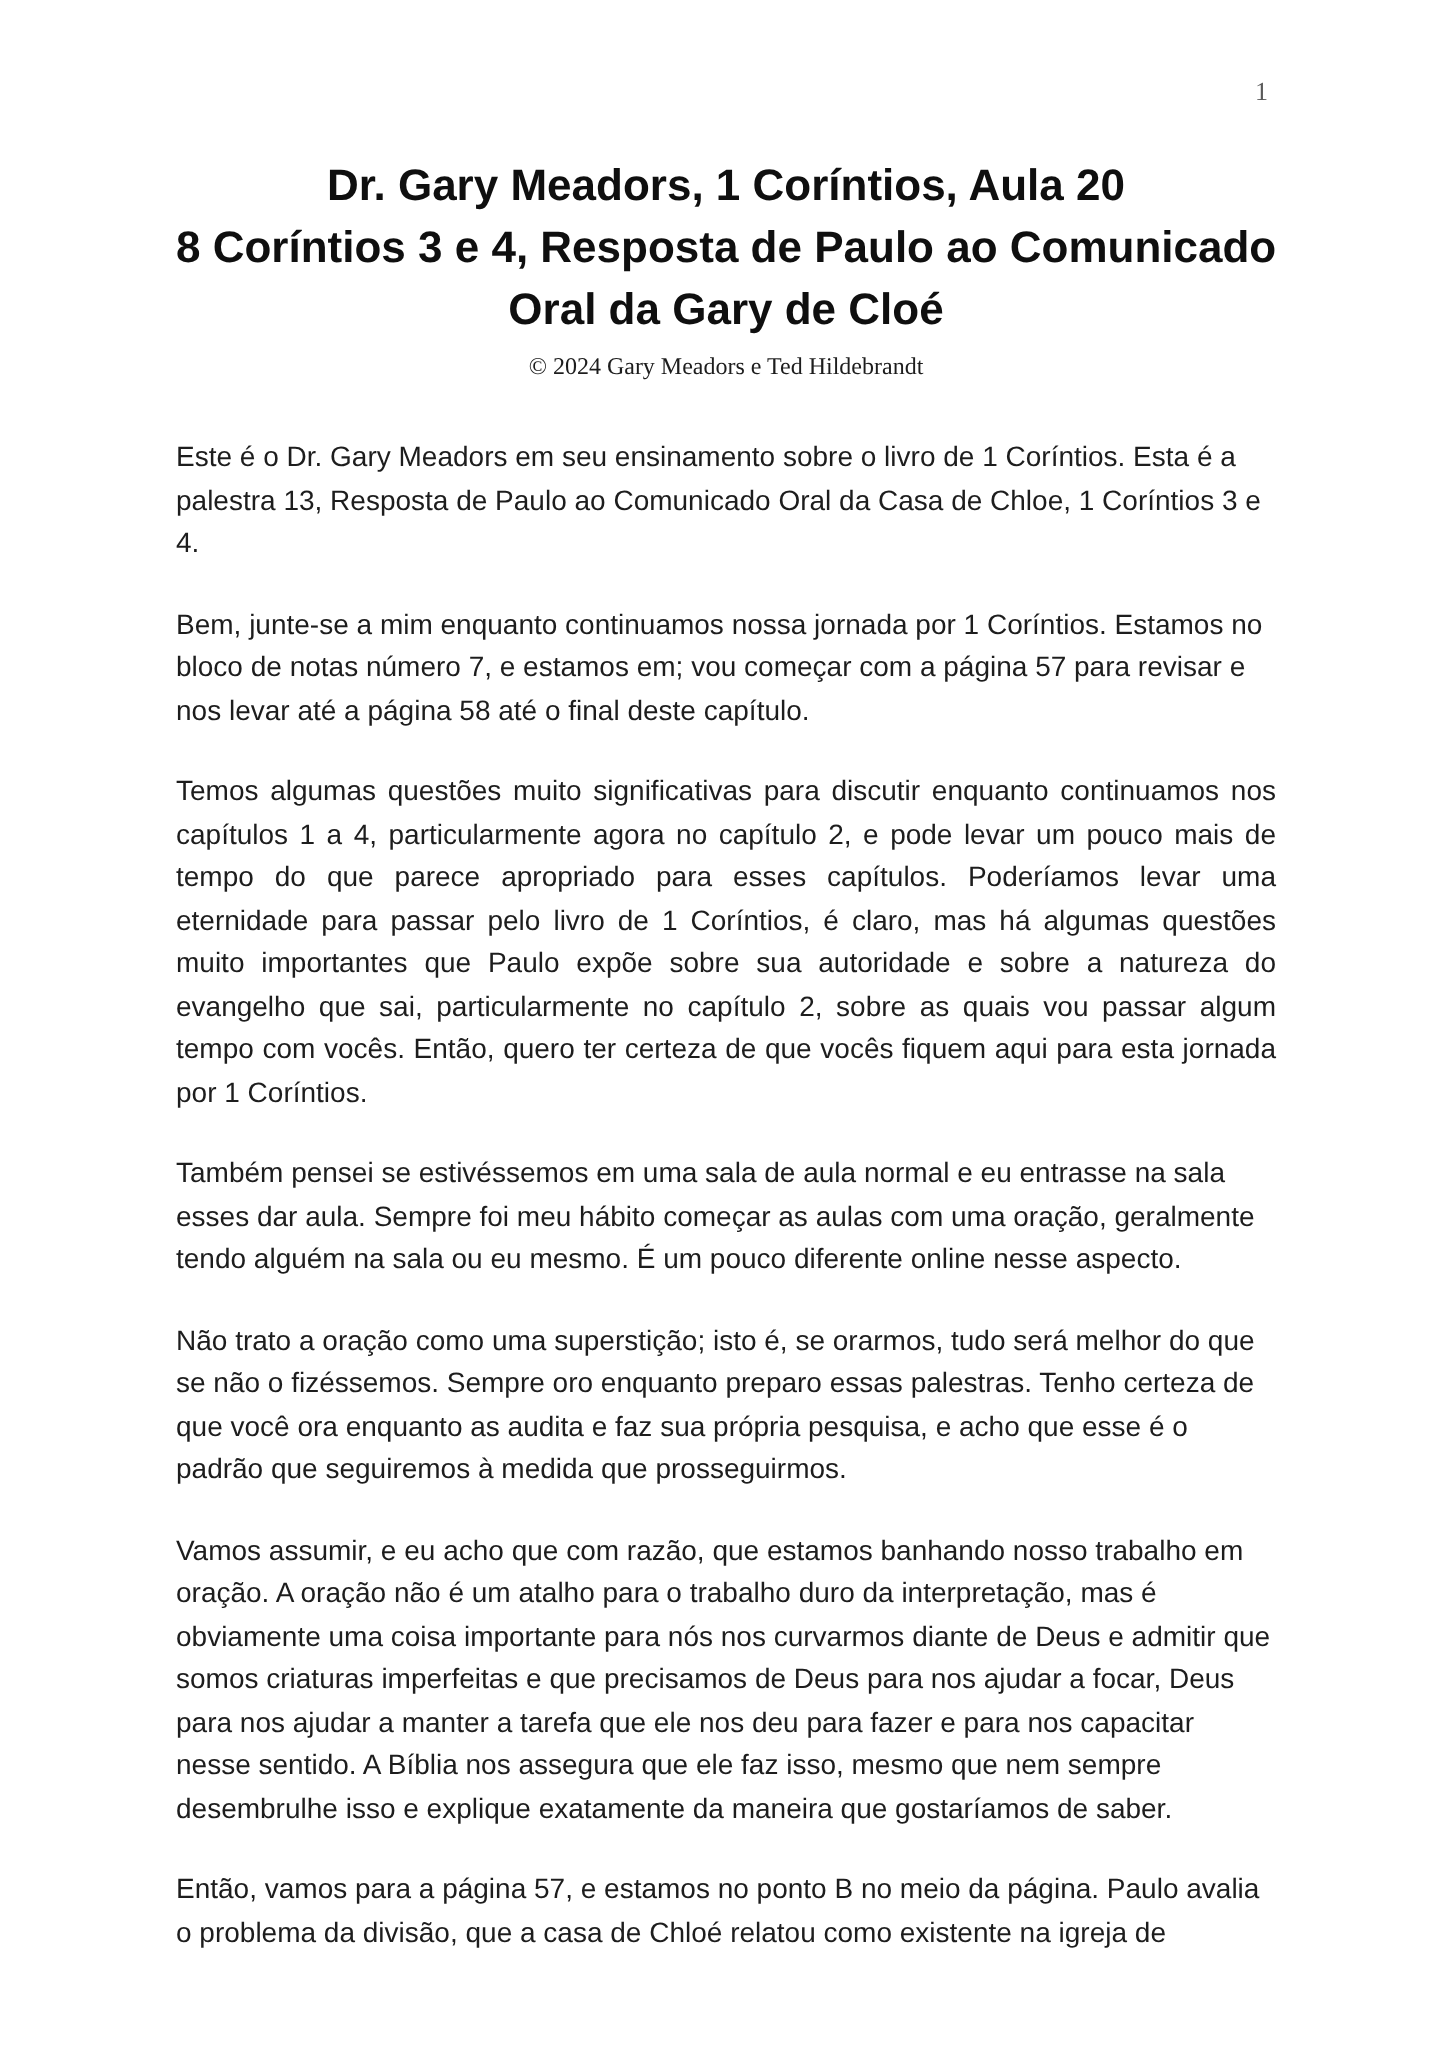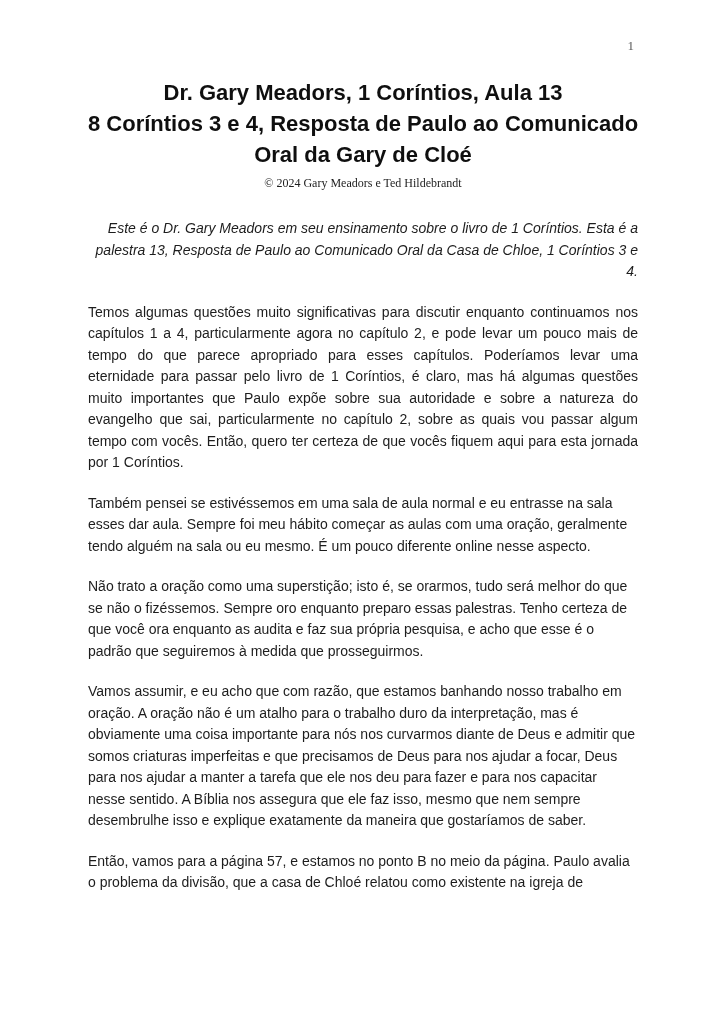--- a/index.html
+++ b/index.html
@@ -48,41 +48,42 @@
   }
   .content {
     margin-top: 25px;
   }
   .content p {
     margin: 0 0 19px 0;
     font-size: 14px;
     line-height: 21.5px;
     color: #1d1d1d;
   }
-  .align-right   { text-align: right; font-style: italic; }
+  .align-right   { text-align: left; }
   .align-justify { text-align: justify; }
   .align-left    { text-align: left; }
 </style>
 </head>
 <body>
 
 <div class="page">
 
   <div class="page-number">1</div>
 
   <div class="doc-title">
-    <div class="title-line">Dr. Gary Meadors, 1 Coríntios, Aula 13</div>
+    <div class="title-line">Dr. Gary Meadors, 1 Coríntios, Aula 20</div>
     <div class="title-line">8 Coríntios 3 e 4, Resposta de Paulo ao Comunicado</div>
     <div class="title-line">Oral da Gary de Cloé</div>
   </div>
 
   <div class="copyright">© 2024 Gary Meadors e Ted Hildebrandt</div>
 
   <div class="content">
     <p class="align-right">Este é o Dr. Gary Meadors em seu ensinamento sobre o livro de 1 Coríntios. Esta é a palestra 13, Resposta de Paulo ao Comunicado Oral da Casa de Chloe, 1 Coríntios 3 e 4.</p>
+    <p class="align-right">Bem, junte-se a mim enquanto continuamos nossa jornada por 1 Coríntios. Estamos no bloco de notas número 7, e estamos em; vou começar com a página 57 para revisar e nos levar até a página 58 até o final deste capítulo.</p>
     <p class="align-justify">Temos algumas questões muito significativas para discutir enquanto continuamos nos capítulos 1 a 4, particularmente agora no capítulo 2, e pode levar um pouco mais de tempo do que parece apropriado para esses capítulos. Poderíamos levar uma eternidade para passar pelo livro de 1 Coríntios, é claro, mas há algumas questões muito importantes que Paulo expõe sobre sua autoridade e sobre a natureza do evangelho que sai, particularmente no capítulo 2, sobre as quais vou passar algum tempo com vocês. Então, quero ter certeza de que vocês fiquem aqui para esta jornada por 1 Coríntios.</p>
     <p class="align-left">Também pensei se estivéssemos em uma sala de aula normal e eu entrasse na sala esses dar aula. Sempre foi meu hábito começar as aulas com uma oração, geralmente tendo alguém na sala ou eu mesmo. É um pouco diferente online nesse aspecto.</p>
     <p class="align-left">Não trato a oração como uma superstição; isto é, se orarmos, tudo será melhor do que se não o fizéssemos. Sempre oro enquanto preparo essas palestras. Tenho certeza de que você ora enquanto as audita e faz sua própria pesquisa, e acho que esse é o padrão que seguiremos à medida que prosseguirmos.</p>
     <p class="align-left">Vamos assumir, e eu acho que com razão, que estamos banhando nosso trabalho em oração. A oração não é um atalho para o trabalho duro da interpretação, mas é obviamente uma coisa importante para nós nos curvarmos diante de Deus e admitir que somos criaturas imperfeitas e que precisamos de Deus para nos ajudar a focar, Deus para nos ajudar a manter a tarefa que ele nos deu para fazer e para nos capacitar nesse sentido. A Bíblia nos assegura que ele faz isso, mesmo que nem sempre desembrulhe isso e explique exatamente da maneira que gostaríamos de saber.</p>
     <p class="align-left">Então, vamos para a página 57, e estamos no ponto B no meio da página. Paulo avalia o problema da divisão, que a casa de Chloé relatou como existente na igreja de</p>
   </div>
 
 </div>
 
 </body></html>

